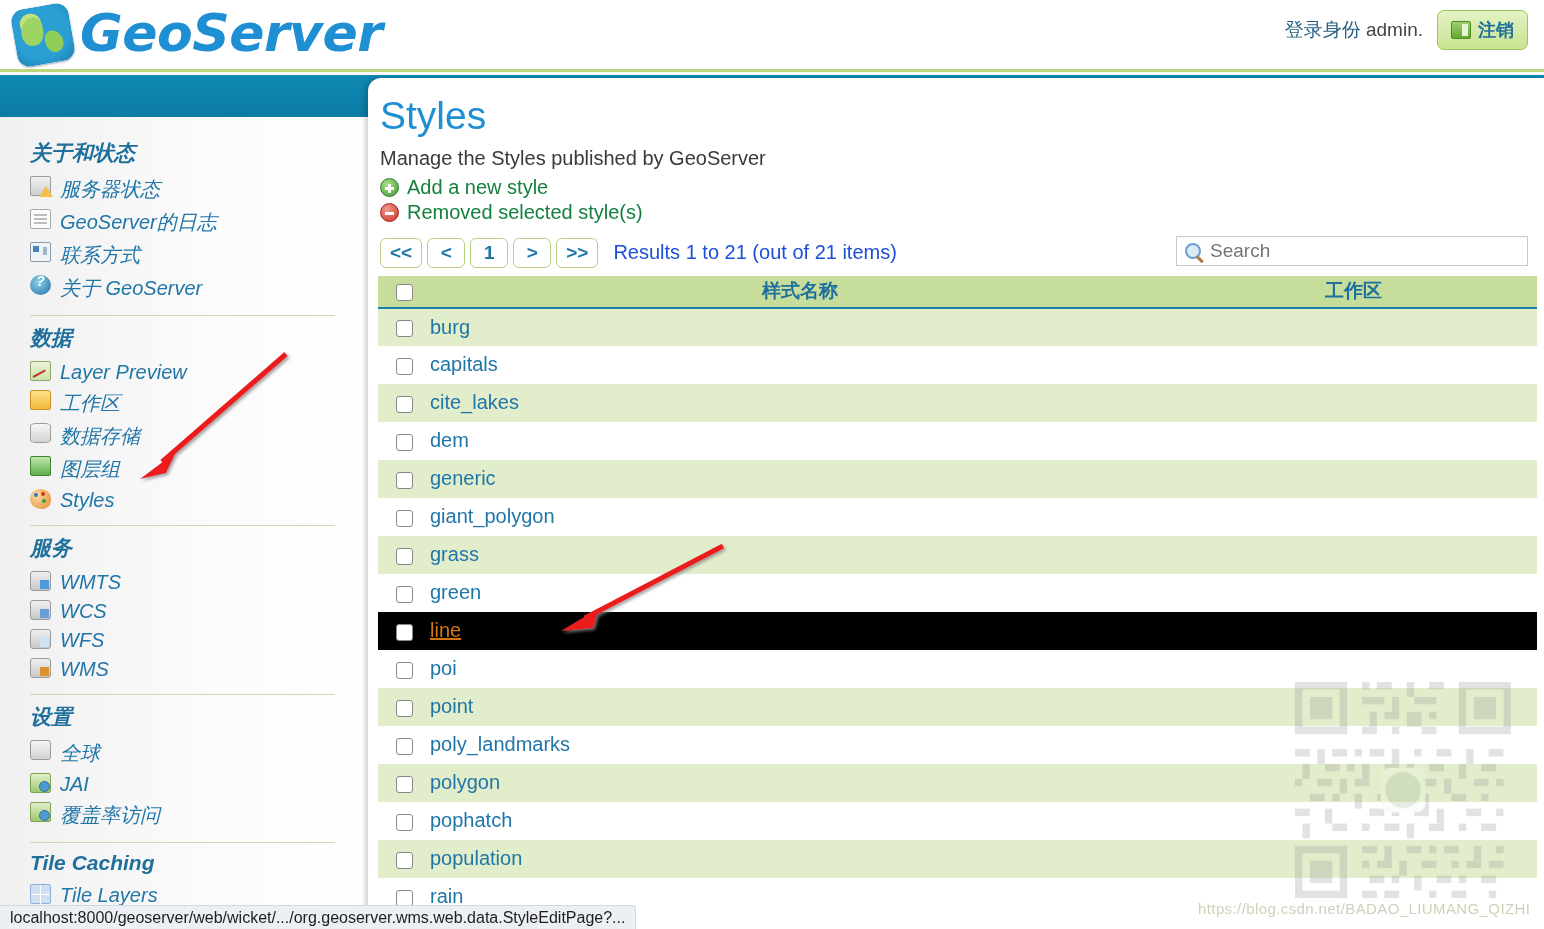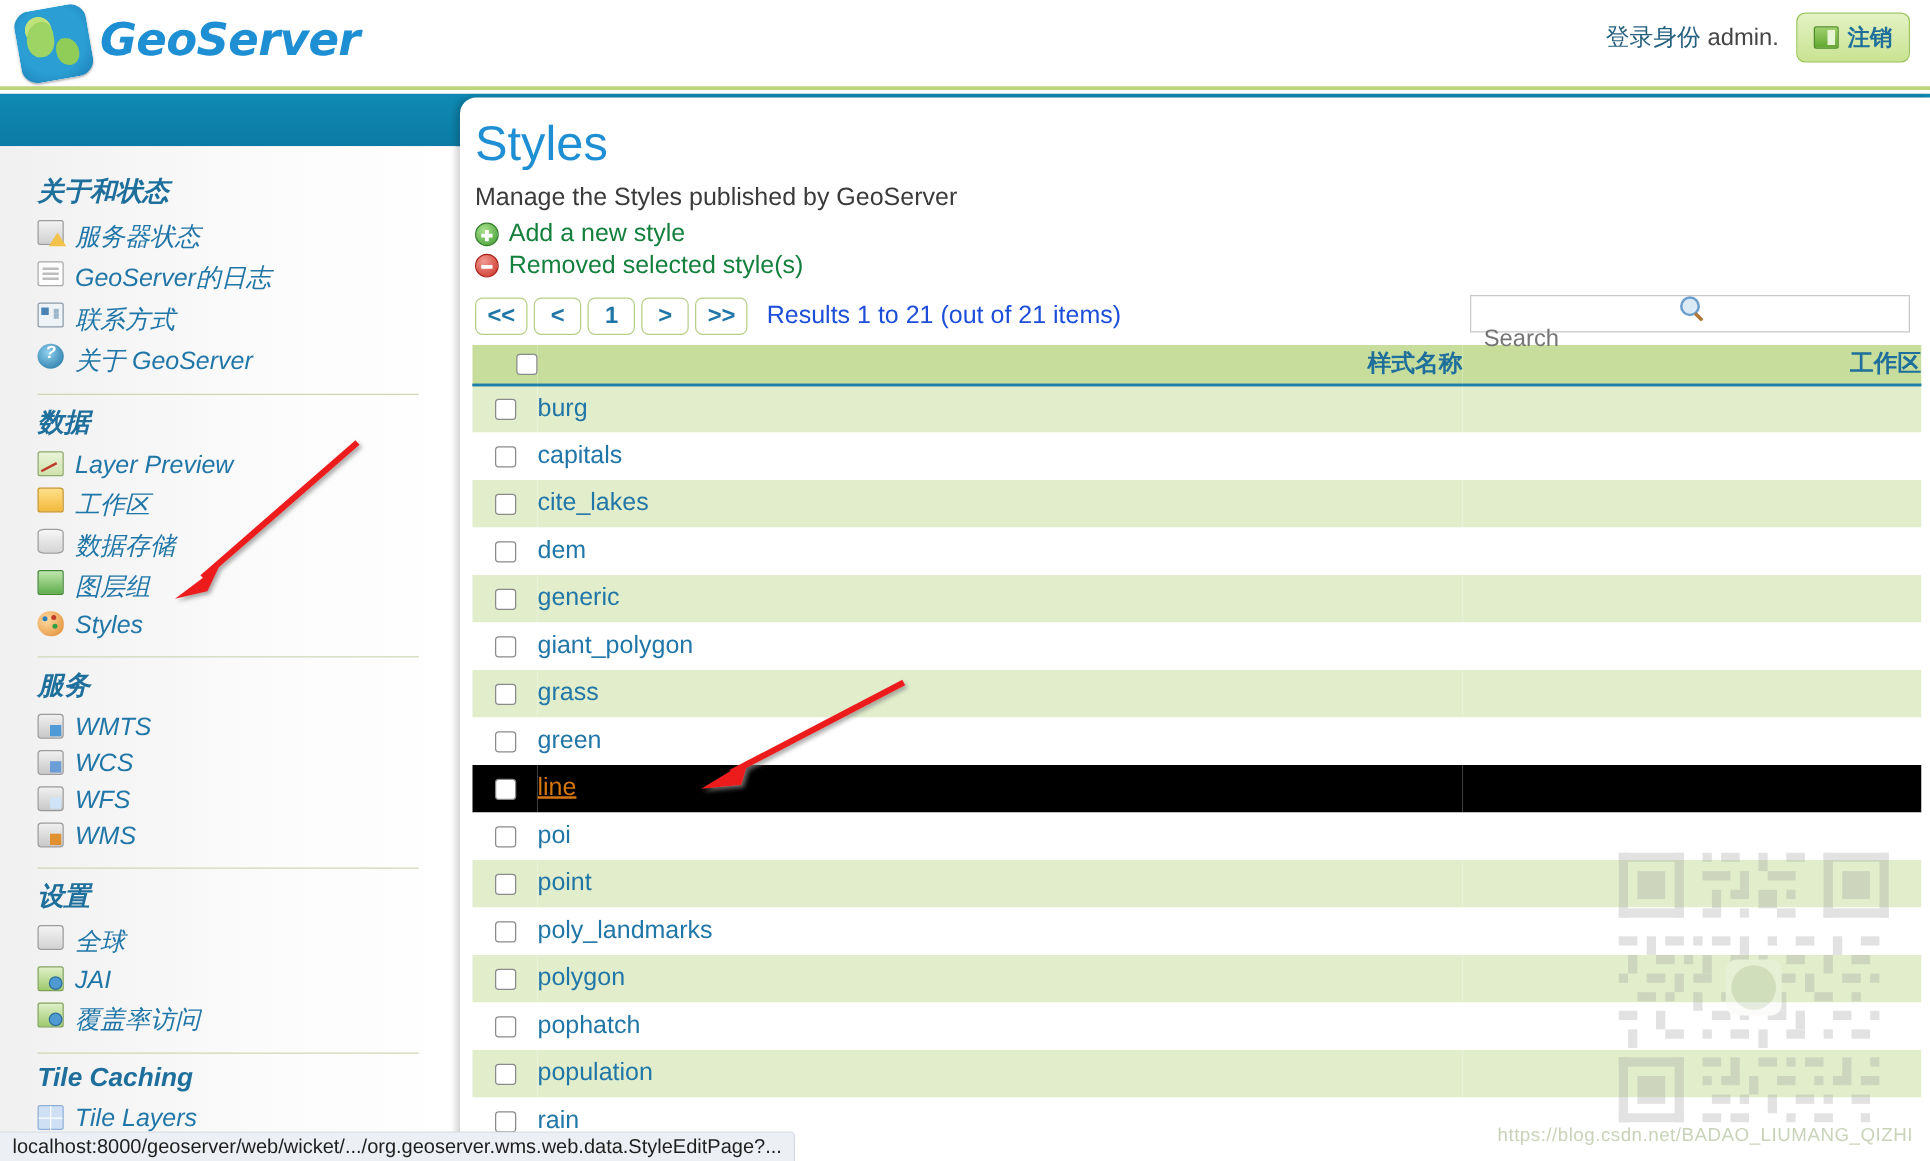--- a/index.html
+++ b/index.html
@@ -56,21 +56,21 @@
   .globe::after {
     content: "";
     position: absolute;
     left: 30px; top: 26px;
     width: 18px; height: 22px;
     background: #8fcc58;
     border-radius: 40% 60% 45% 55%;
   }
   .brand {
     font-family: "DejaVu Sans", sans-serif;
-    font-size: 36px;
+    font-size: 52px;
     font-weight: bold;
     font-style: italic;
     color: #1f8fd4;
     letter-spacing: -0.5px;
     line-height: 1;
     padding-bottom: 4px;
   }
   .login-area {
     position: absolute;
     right: 16px; top: 10px;
@@ -267,21 +267,20 @@
   .search-box {
     position: absolute;
     right: 8px; top: 0;
     width: 352px; height: 30px;
     border: 1px solid #c9c9c9;
     background: #ffffff;
     display: flex;
     align-items: center;
     gap: 7px;
     padding: 0 8px;
-    flex-direction: column;
   }
   .search-ico {
     width: 16px; height: 16px;
     border: 2px solid #6d9fcb;
     border-radius: 50%;
     position: relative;
     flex: 0 0 16px;
     background: #dceaf6;
   }
   .search-ico::after {
@@ -302,21 +301,21 @@
     background: transparent;
     font-family: "Liberation Sans", sans-serif;
   }
 
   
   .tbl { width: 1159px; border-collapse: collapse; table-layout: fixed; }
   .tbl th {
     background: #c6dd9c;
     border-bottom: 2px solid #1f7fa8;
     height: 32px;
-    text-align: right;
+    text-align: center;
     font-size: 19px;
     font-weight: bold;
     color: #1f6f9c;
     padding: 0;
     margin-left: 38px;
   }
   .tbl td {
     height: 38px;
     padding: 0;
     font-size: 20px;

